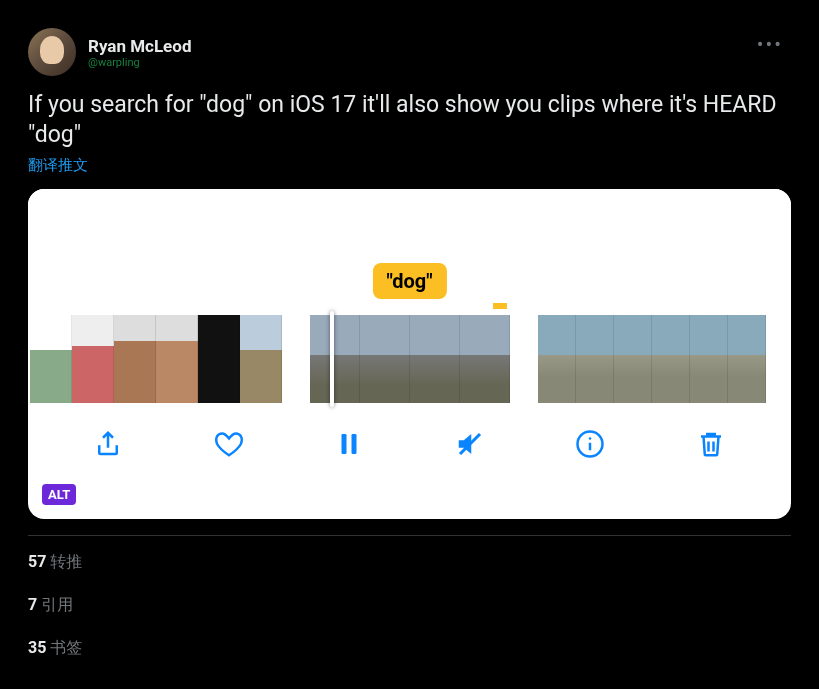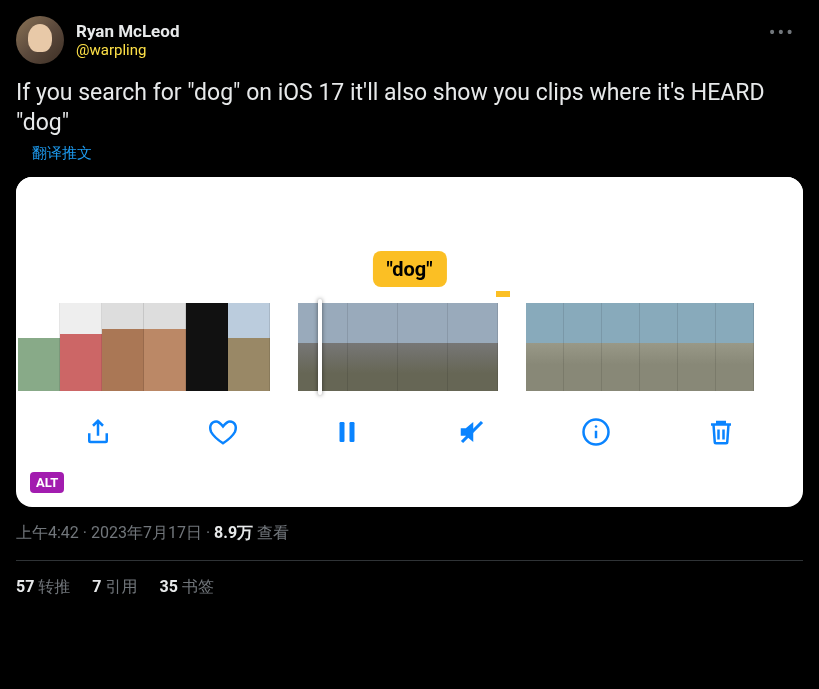--- a/index.html
+++ b/index.html
@@ -5,21 +5,21 @@
   * { box-sizing: border-box; margin: 0; padding: 0; }
   body {
     background: #000;
     font-family: -apple-system, BlinkMacSystemFont, "Segoe UI", Roboto, Helvetica, Arial, sans-serif;
     color: #e7e9ea;
     width: 819px;
     height: 689px;
     overflow: hidden;
   }
   .tweet {
-    padding: 16px;
+    padding: 28px;
   }
   .header {
     display: flex;
     align-items: flex-start;
     justify-content: space-between;
   }
   .header-left {
     display: flex;
     align-items: center;
     gap: 12px;
@@ -42,42 +42,41 @@
     background: #e8c9a8;
     border-radius: 50% 50% 40% 40%;
   }
   .names { display: flex; flex-direction: column; }
   .display-name {
     font-weight: 700;
     font-size: 17px;
     color: #e7e9ea;
   }
   .handle {
-    font-size: 15px;
-    color: #fde047;
+    font-size: 11px;
+    color: #15803d;
   }
   .more-icon {
     color: #71767b;
     font-size: 20px;
     letter-spacing: 2px;
     padding: 4px 8px;
     cursor: pointer;
   }
   .body-text {
     margin-top: 14px;
     font-size: 23px;
     line-height: 30px;
     color: #e7e9ea;
   }
   .translate {
     margin-top: 6px;
     color: #1d9bf0;
     font-size: 15px;
     cursor: pointer;
-    margin-left: 16px;
   }
   .media-card {
     margin-top: 14px;
     background: #fff;
     border-radius: 16px;
     overflow: hidden;
     position: relative;
     height: 330px;
   }
   .media-top {
@@ -157,21 +156,21 @@
     display: flex;
     align-items: center;
     justify-content: center;
     cursor: pointer;
   }
   .tool svg { width: 30px; height: 30px; stroke: #0a84ff; fill: none; stroke-width: 2; }
   .alt-badge {
     position: absolute;
     left: 14px;
     bottom: 14px;
-    background: #a21caf;
+    background: #6d28d9;
     color: #fff;
     font-size: 13px;
     font-weight: 700;
     padding: 3px 6px;
     border-radius: 4px;
     cursor: pointer;
   }
   .meta {
     margin-top: 16px;
     color: #71767b;
@@ -181,20 +180,21 @@
   .divider {
     border-top: 1px solid #2f3336;
     margin-top: 16px;
   }
   .stats {
     display: flex;
     gap: 22px;
     padding-top: 16px;
     font-size: 16px;
     color: #71767b;
+    flex-direction: column;
   }
   .stats .num { color: #e7e9ea; font-weight: 700; margin-right: 4px; }
   .stat { cursor: pointer; }
 </style>
 </head>
 <body>
 
 <div class="tweet">
 
   <div class="header">
@@ -276,23 +276,20 @@
       <div class="tool">
         <svg viewBox="0 0 24 24">
             <path d="M4 6h16M9 6V4h6v2M6 6l1 14a1 1 0 001 1h8a1 1 0 001-1l1-14M10 10v8M14 10v8"></path>
           </svg>
       </div>
     </div>
 
     <div class="alt-badge">ALT</div>
   </div>
 
-  <div class="meta">
-    <span>上午4:42</span><span> · </span><span>2023年7月17日</span><span> · </span><span class="viewcount">8.9万</span><span> 查看</span>
-  </div>
 
   <div class="divider"></div>
 
   <div class="stats">
     <div class="stat">
       <span class="num">57</span><span>转推</span>
     </div>
     <div class="stat">
       <span class="num">7</span><span>引用</span>
     </div>

